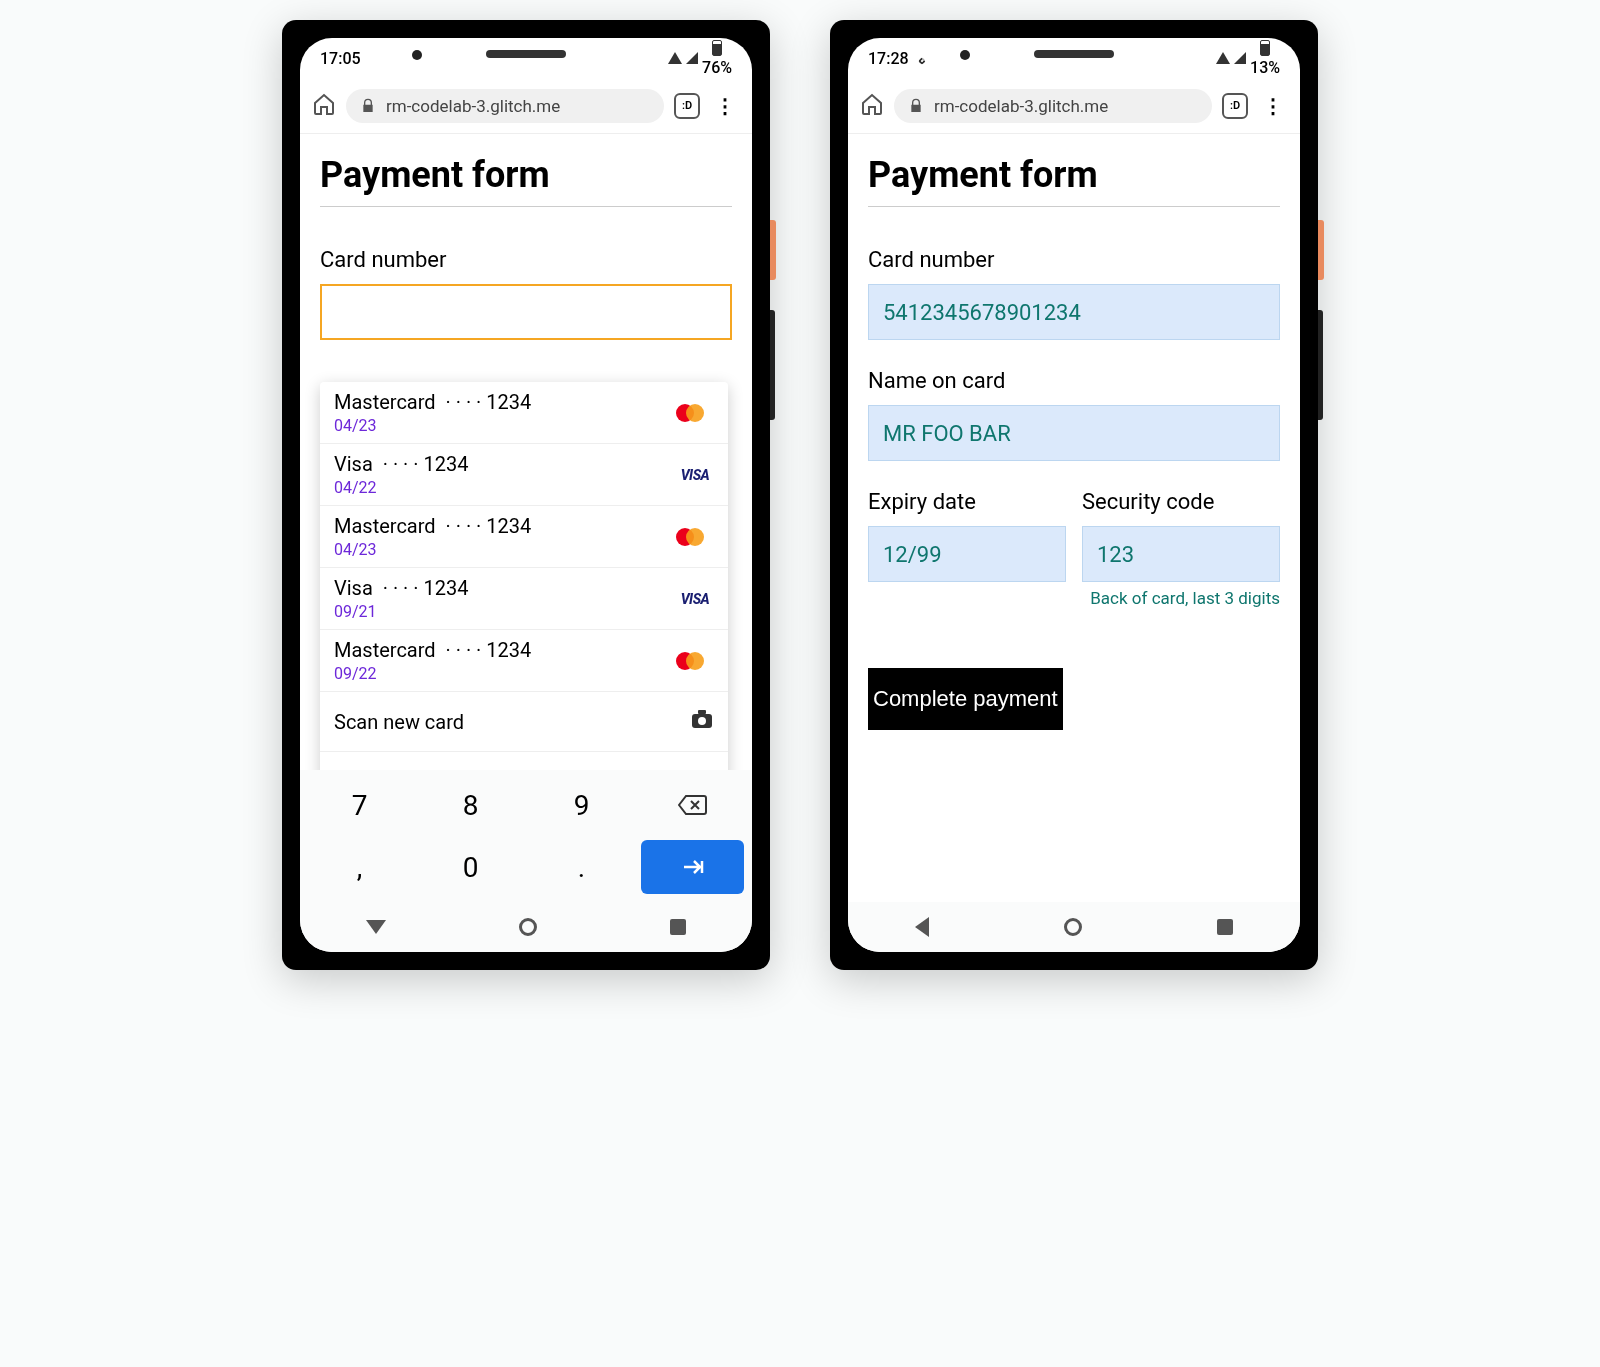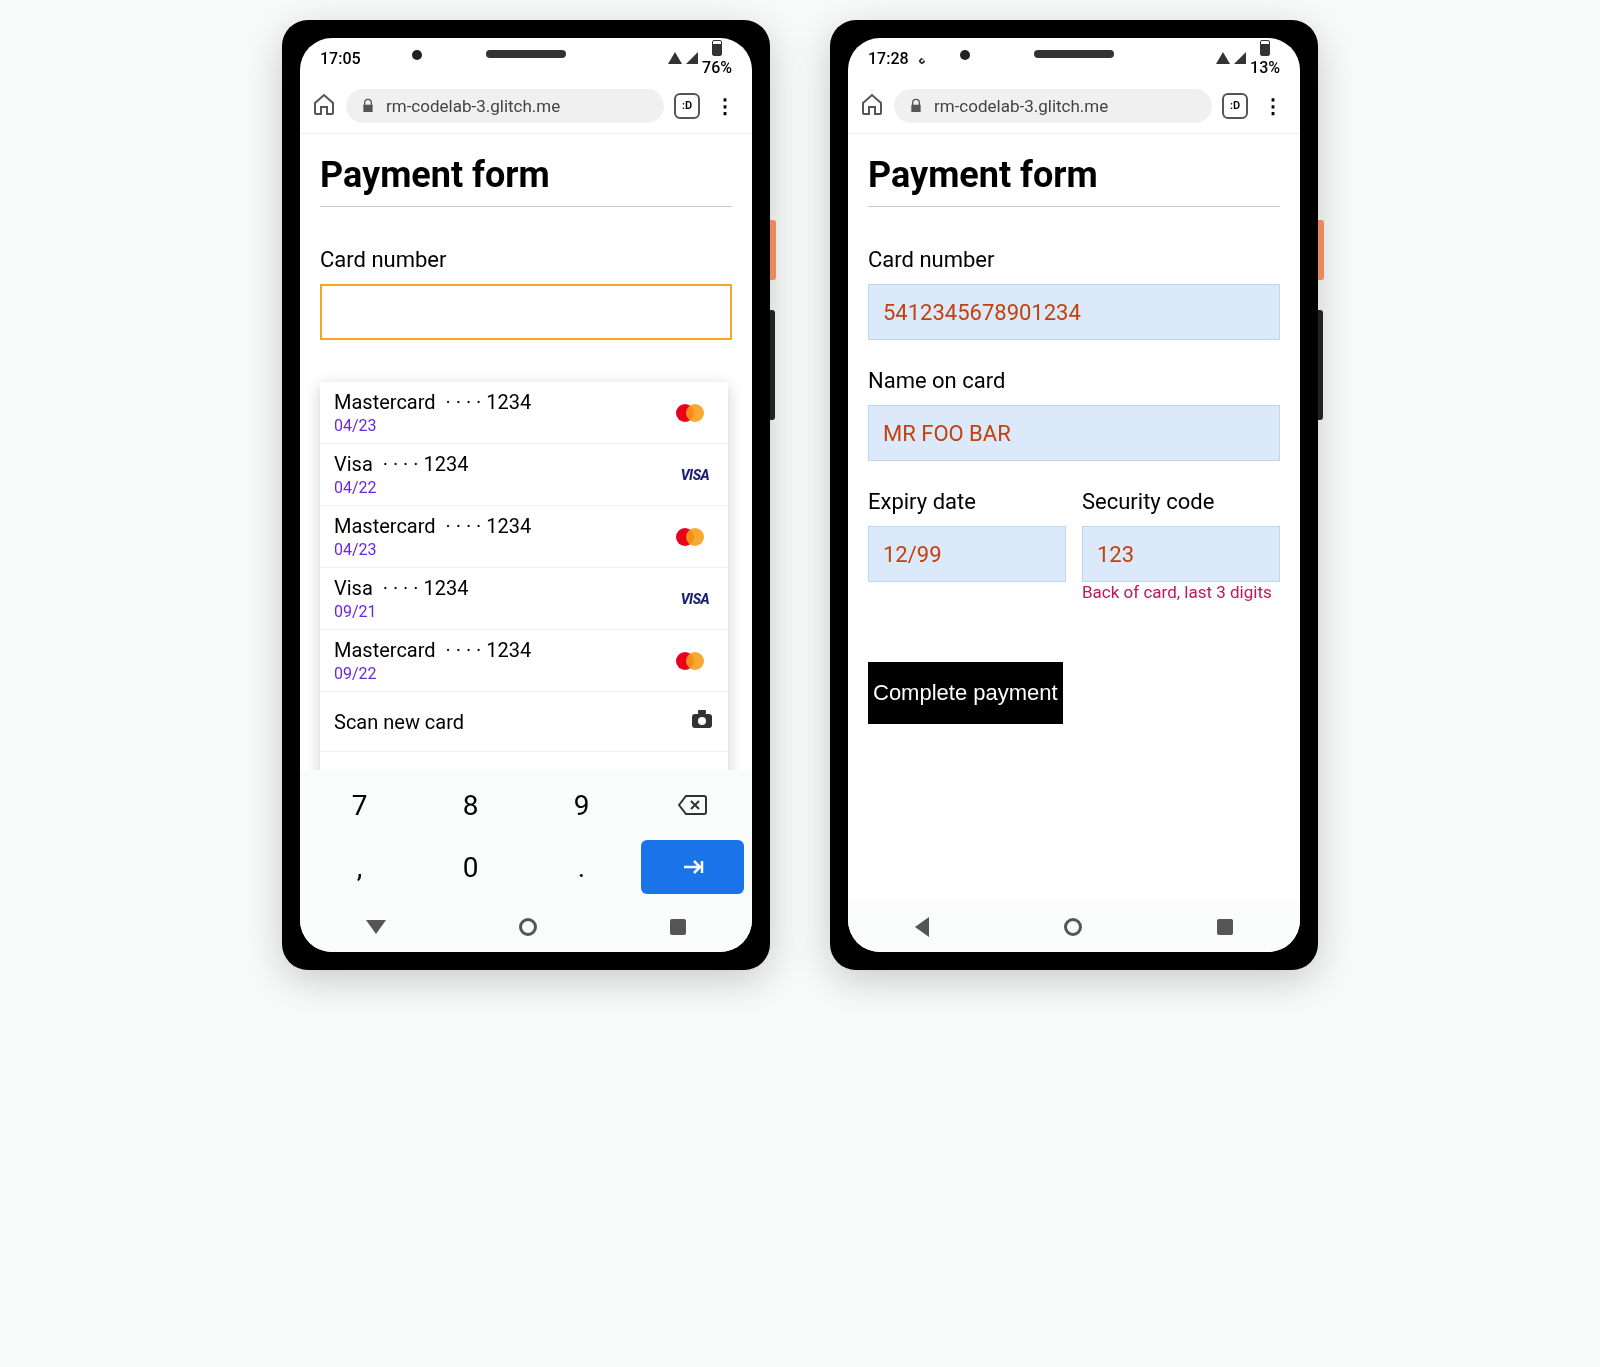--- a/index.html
+++ b/index.html
@@ -9,21 +9,21 @@
       display: flex;
       justify-content: center;
       gap: 60px;
       padding: 20px;
       min-height: 100vh;
     }
     .phone-frame {
       width: 488px;
       height: 950px;
       background: #000;
-      border-radius: 26px;
+      border-radius: 14px;
       padding: 18px;
       position: relative;
       box-shadow: 0 10px 40px rgba(0,0,0,0.2);
     }
     .phone-frame::before {
       content: '';
       position: absolute;
       left: 50%;
       top: 30px;
       transform: translateX(-50%);
@@ -144,29 +144,30 @@
       background: #fff;
     }
     .input-filled {
       height: 56px;
       border: 1px solid #bcd6f0;
       background: #dbe9fb;
       padding: 0 14px;
       font-size: 22px;
       display: flex;
       align-items: center;
-      color: #c2410c;
+      color: #0f766e;
     }
     .field-group { margin-bottom: 28px; }
     .row2 { display: flex; gap: 16px; }
     .row2 .col { flex: 1; }
     .hint {
       font-size: 17px;
-      color: #be185d;
-      text-align: left;
+      color: #0f766e;
+      margin-top: 6px;
+      text-align: right;
     }
     .complete-btn {
       background: #000;
       color: #fff;
       border: none;
       padding: 18px 5px;
       font-size: 22px;
       margin-top: 32px;
       cursor: pointer;
     }

